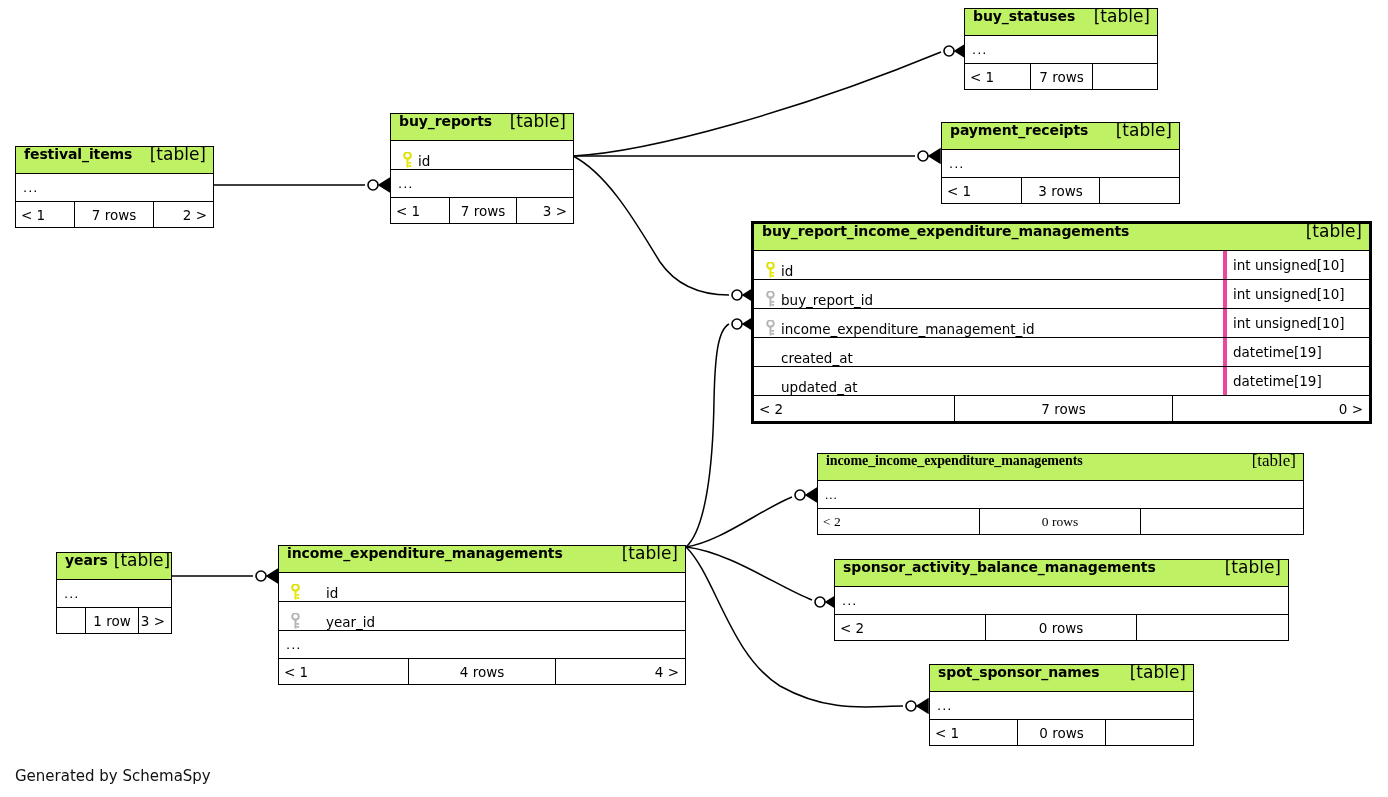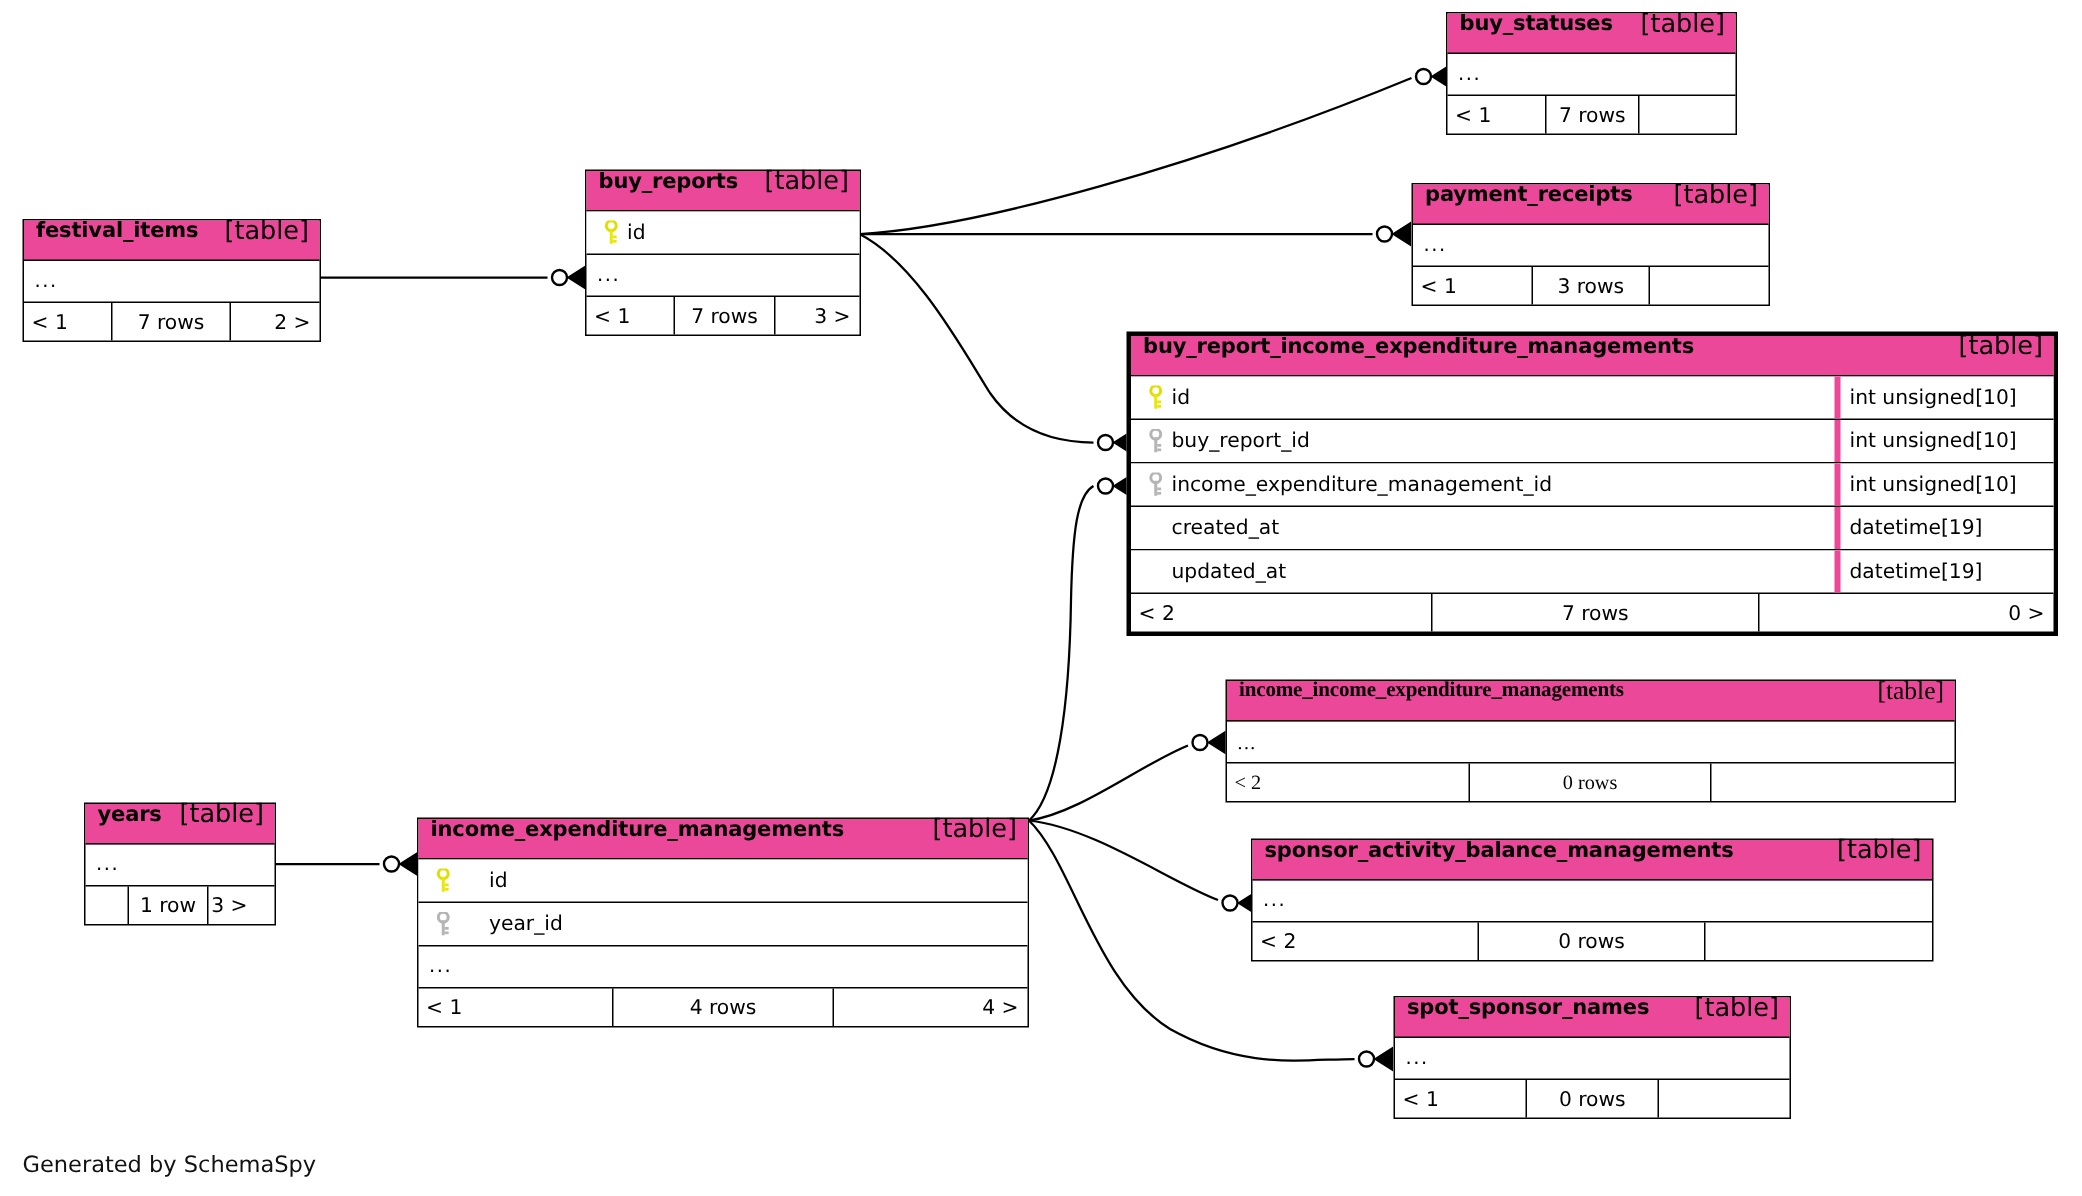--- a/index.html
+++ b/index.html
@@ -34,21 +34,21 @@
     background: #ffffff;
     font-size: 13.5px;
     color: #000000;
     z-index: 5;
   }
   .tbl.focus {
     border: 3px solid #000000;
   }
   .tbl-head {
     box-sizing: border-box;
-    background: #ec4899;
+    background: #bef264;
     border-bottom: 1px solid #000000;
     display: flex;
     align-items: center;
     justify-content: space-between;
     padding: 0 7px 12px 8px;
     height: 27px;
     white-space: nowrap;
   }
   .tbl-name {
     font-weight: bold;
@@ -65,21 +65,21 @@
     display: flex;
     align-items: stretch;
     border-bottom: 1px solid #000000;
     height: 29px;
     background: #ffffff;
   }
   .col-row:last-of-type { }
   .col-left {
     flex: 1 1 auto;
     display: flex;
-    align-items: center;
+    align-items: flex-end;
     padding-left: 7px;
     min-width: 0;
     white-space: nowrap;
     overflow: hidden;
   }
   .col-type {
     flex: 0 0 auto;
     display: flex;
     align-items: center;
     border-left: 4px solid #ec4899;
@@ -410,21 +410,21 @@
       </div>
     </div>
     <div class="ellipsis-row">...</div>
     <div class="foot">
       <div class="f-l" style="width:129px;">&lt; 1</div>
       <div class="f-c" style="width:148px;">4 rows</div>
       <div class="f-r" style="width:129px;">4 &gt;</div>
     </div>
   </div>
 
-  <div class="tbl" style="left:56px; top:535px; width:128px;">
+  <div class="tbl" style="left:56px; top:552px; width:116px;">
     <div class="tbl-head">
       <span class="tbl-name">years</span>
       <span class="tbl-tag" style="padding-left:6px;">[table]</span>
     </div>
     <div class="ellipsis-row">...</div>
     <div class="foot">
       <div class="f-l" style="width:28px;"></div>
       <div class="f-c" style="width:54px;">1 row</div>
       <div class="f-r" style="width:32px;">3 &gt;</div>
     </div>

